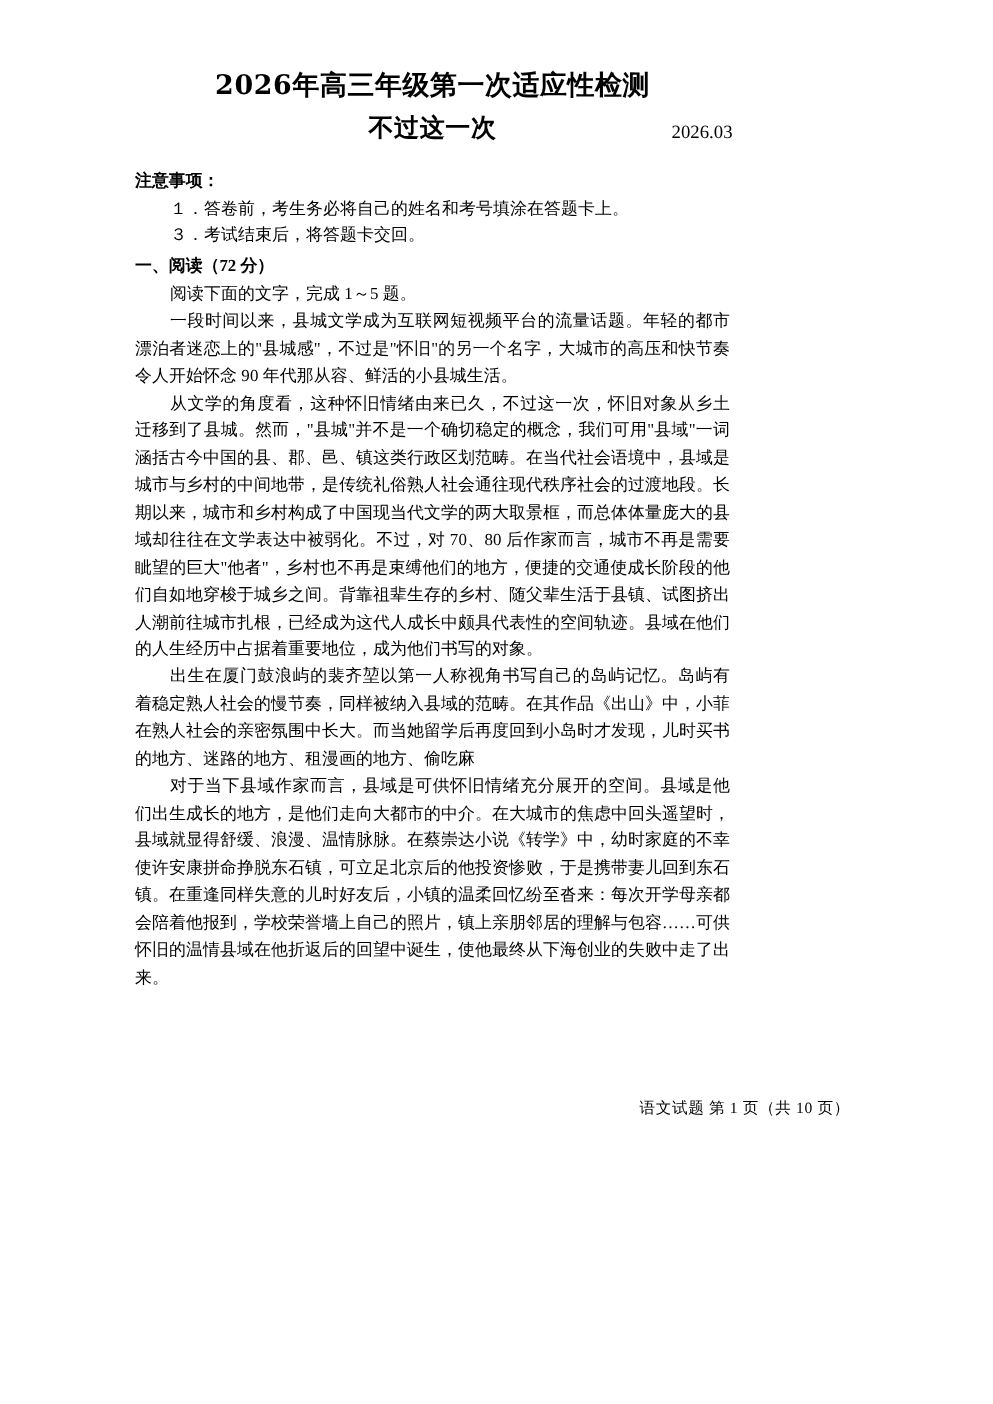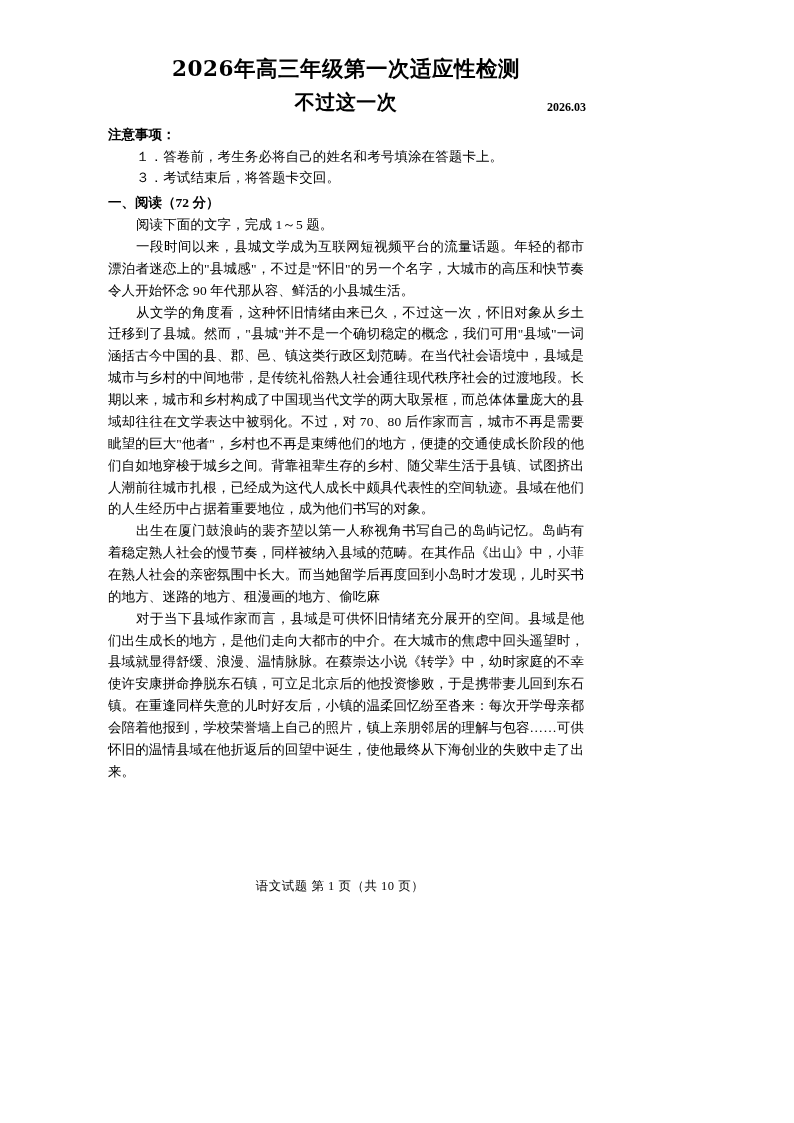--- a/index.html
+++ b/index.html
@@ -38,29 +38,29 @@
     font-weight: bold;
     margin: 6px 0 0 0;
     letter-spacing: 0.5px;
     font-family: "DejaVu Serif", "Liberation Serif", serif;
     position: relative;
   }
   .date {
     position: absolute;
     right: -2px;
     bottom: 1px;
-    font-size: 12px;
-    font-weight: bold;
+    font-size: 15px;
+    font-weight: normal;
     letter-spacing: 0;
     font-family: "Liberation Serif", serif;
   }
   .notice-head {
     font-size: 13.5px;
     font-weight: bold;
-    margin-top: 8px;
+    margin-top: 18px;
     line-height: 1.6;
   }
   p.para {
     font-size: 13.5px;
     line-height: 1.62;
     margin: 0;
     text-align: justify;
     text-justify: inter-ideograph;
     letter-spacing: 0.1px;
   }
@@ -70,21 +70,21 @@
     font-size: 13.5px;
     font-weight: bold;
     margin-top: 3px;
     line-height: 1.62;
   }
   .footer {
     position: absolute;
     left: 0;
     right: 0;
     bottom: 228px;
-    text-align: center;
+    text-align: right;
     font-size: 12.5px;
     letter-spacing: 0.5px;
   }
   .block { margin-top: 1px; }
 </style>
 </head>
 <body>
 
 <div class="page">
 

